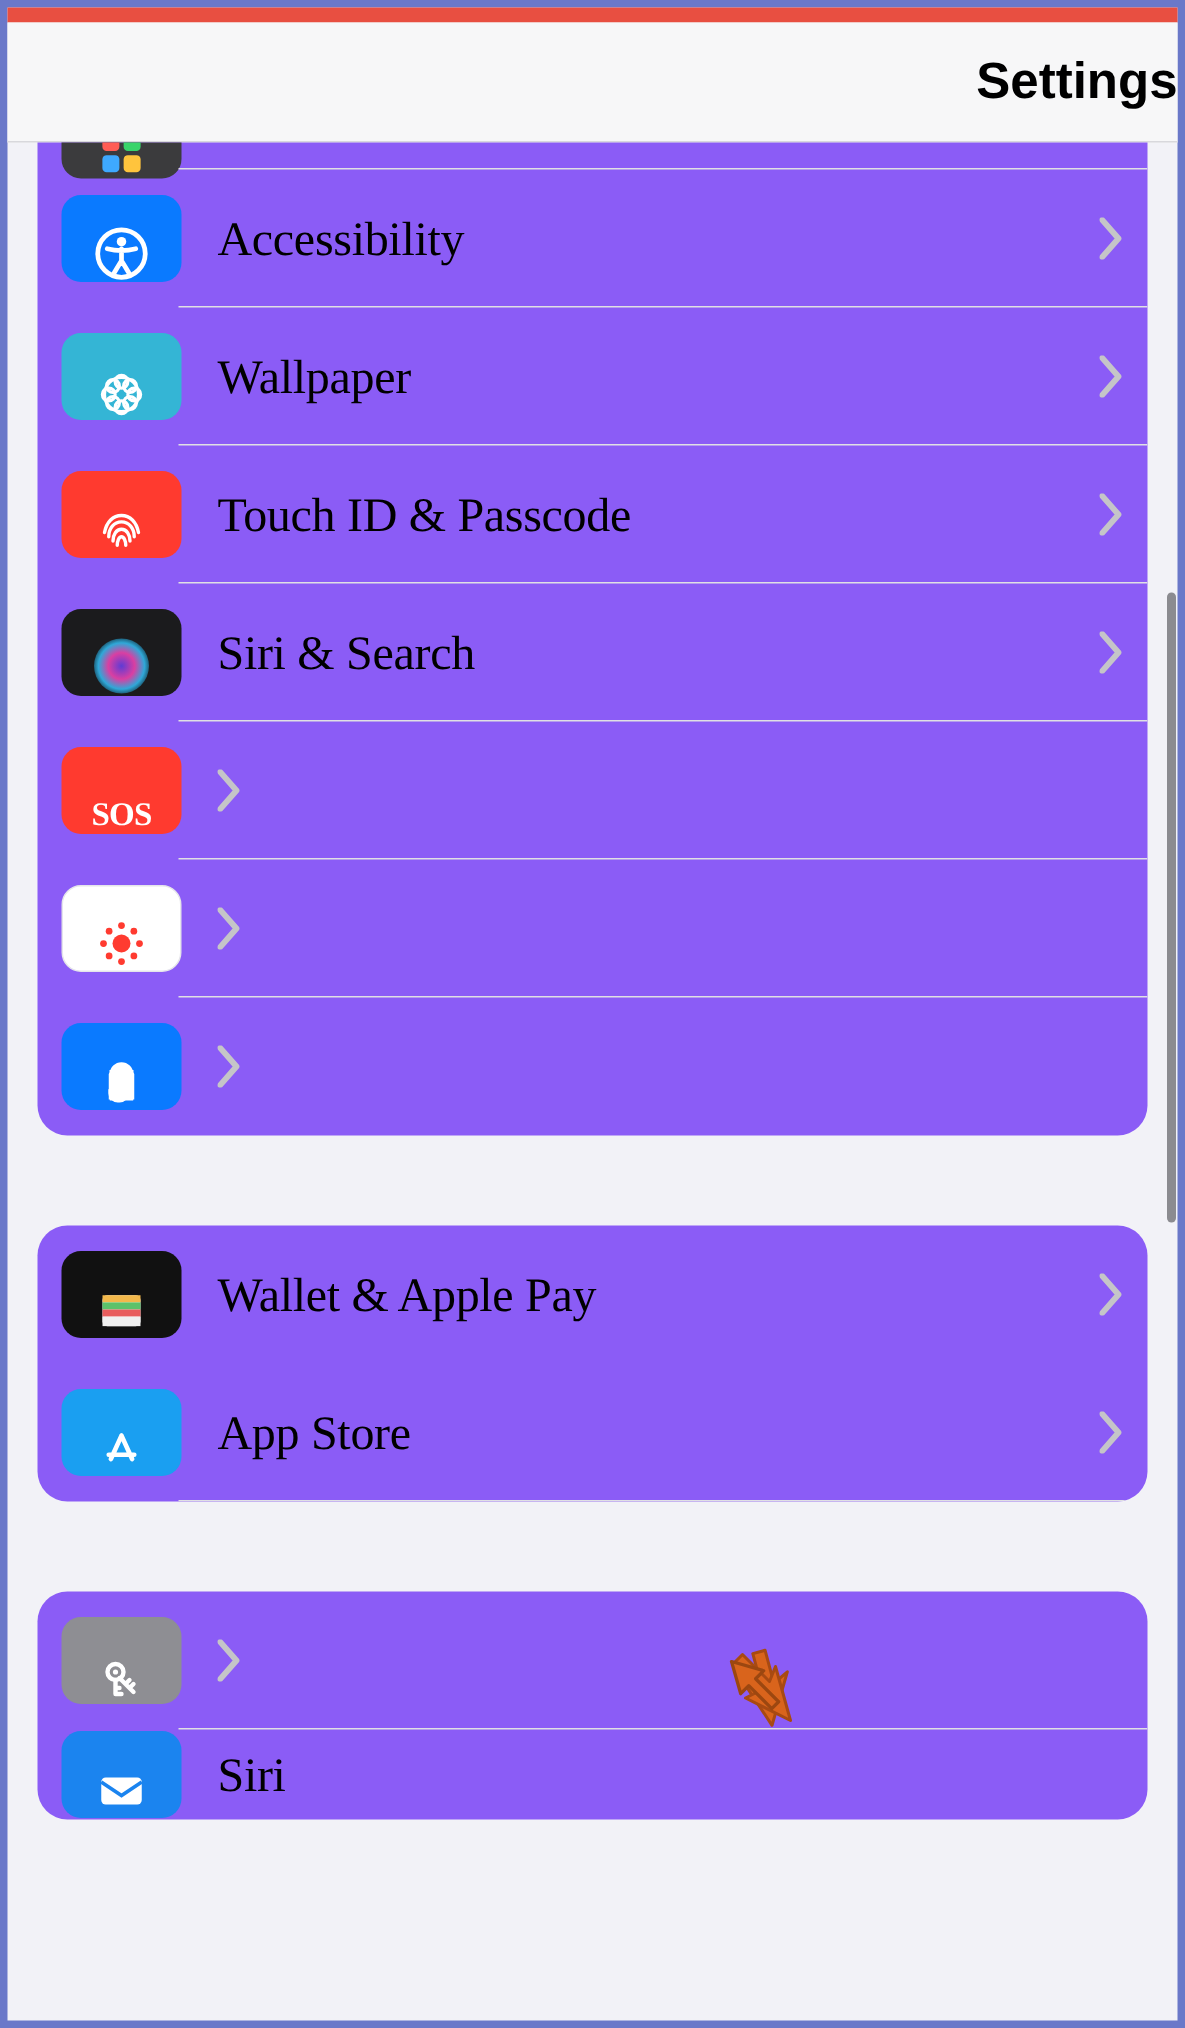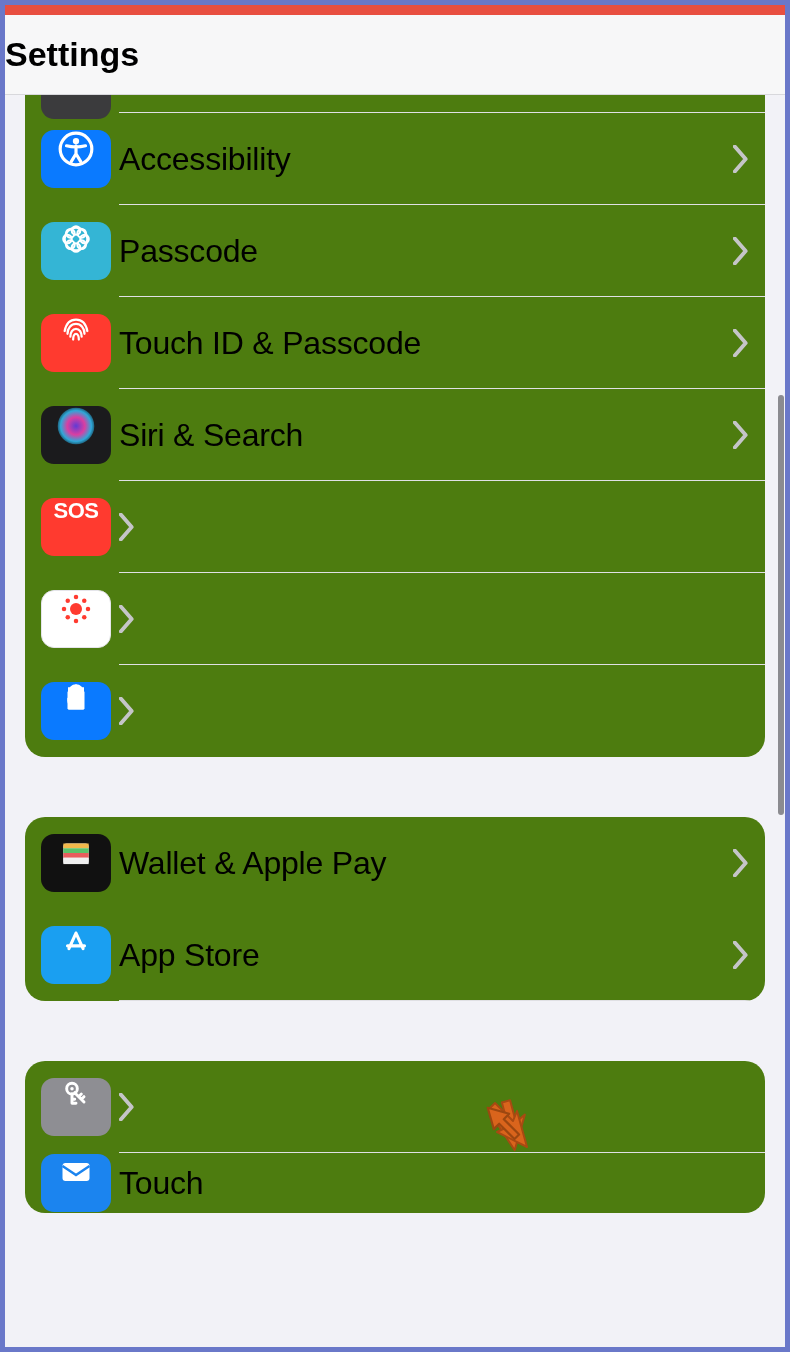--- a/index.html
+++ b/index.html
@@ -7,47 +7,48 @@
   .frame {
     width: 790px; height: 1352px;
     border: 5px solid #6a78c9;
     background: #f2f2f7;
     display: flex; flex-direction: column;
     position: relative;
   }
   .topbar { height: 10px; background: #e84f41; flex: 0 0 auto; }
   .navbar {
     height: 80px; background: #f7f7f8; border-bottom: 1px solid #d8d8dc;
-    display: flex; align-items: center; justify-content: flex-start;
+    display: flex; align-items: center; justify-content: flex-end;
     flex: 0 0 auto;
   }
   .navbar-title { font-size: 34px; font-weight: 700; color: #000; }
   .content {
     flex: 1 1 auto; overflow: hidden; position: relative;
     padding: 0 20px;
   }
   .group {
-    background: #4d7c0f; border-radius: 20px; overflow: hidden;
+    background: #8b5cf6; border-radius: 20px; overflow: hidden;
     margin-top: 60px;
+    font-family: Liberation Serif, serif;
   }
   .group:first-child { margin-top: -28px; }
   .row {
     display: flex; align-items: center;
     height: 92px;
     padding: 0 16px 0 16px;
     position: relative;
   }
   .row-sep {
     position: absolute; left: 94px; right: 0; bottom: 0;
     height: 1px; background: #e0e0e4;
   }
   .icon-wrap {
-    width: 70px; height: 58px; border-radius: 13px;
-    display: flex; align-items: flex-start; justify-content: center;
-    flex: 0 0 auto; margin-right: 8px;
+    width: 80px; height: 58px; border-radius: 13px;
+    display: flex; align-items: flex-end; justify-content: center;
+    flex: 0 0 auto; margin-right: 24px;
     color: #fff;
   }
   .row-label { font-size: 32px; color: #000; flex: 1 1 auto; letter-spacing: -0.2px; }
   .chevron {
     width: 16px; height: 28px; flex: 0 0 auto;
     color: #c5c5c8;
   }
   .scrollbar {
     position: absolute; right: 1px; top: 300px; width: 6px; height: 420px;
     background: #8b8b90; border-radius: 3px;
@@ -110,21 +111,21 @@
                 <circle cx="12" cy="18" r="3"></circle>
                 <circle cx="6" cy="12" r="3"></circle>
                 <circle cx="18" cy="12" r="3"></circle>
                 <circle cx="8" cy="8" r="3"></circle>
                 <circle cx="16" cy="8" r="3"></circle>
                 <circle cx="8" cy="16" r="3"></circle>
                 <circle cx="16" cy="16" r="3"></circle>
               </g>
             </svg>
         </div>
-        <div class="row-label">Passcode</div>
+        <div class="row-label">Wallpaper</div>
         <svg class="chevron" viewBox="0 0 10 18">
             <path d="M1 1l7 8-7 8" stroke="currentColor" stroke-width="2.5" fill="none" stroke-linecap="round" stroke-linejoin="round"></path>
           </svg>
         <div class="row-sep"></div>
       </div>
 
       <div class="row">
         <div class="icon-wrap" style="background:#ff3a2f;">
           <svg viewBox="0 0 24 24" width="34" height="34">
               <g fill="none" stroke="#fff" stroke-width="1.6" stroke-linecap="round">
@@ -282,21 +283,21 @@
         <div class="row-sep"></div>
       </div>
 
       <div class="row" style="height:60px;">
         <div class="icon-wrap" style="background:#1b84ef;">
           <svg viewBox="0 0 24 24" width="36" height="36">
               <rect x="3" y="6" width="18" height="12" rx="2" fill="#fff"></rect>
               <path d="M3 8l9 6 9-6" fill="none" stroke="#1b84ef" stroke-width="1.6"></path>
             </svg>
         </div>
-        <div class="row-label">Touch</div>
+        <div class="row-label">Siri</div>
       </div>
 
     </div>
 
     <div class="scrollbar"></div>
   </div>
 
   <svg class="arrow-cursor" viewBox="0 0 60 60">
     <path d="M5 5 L35 20 L24 24 L40 40 L34 46 L18 30 L14 41 Z" transform="rotate(210 30 30) translate(4 8)" fill="#d9641c" stroke="#a84a12" stroke-width="2" stroke-linejoin="round"></path>
     <path d="M10 50 L30 20 L40 30 L50 10 L45 35 L30 30 Z" fill="none"></path>

